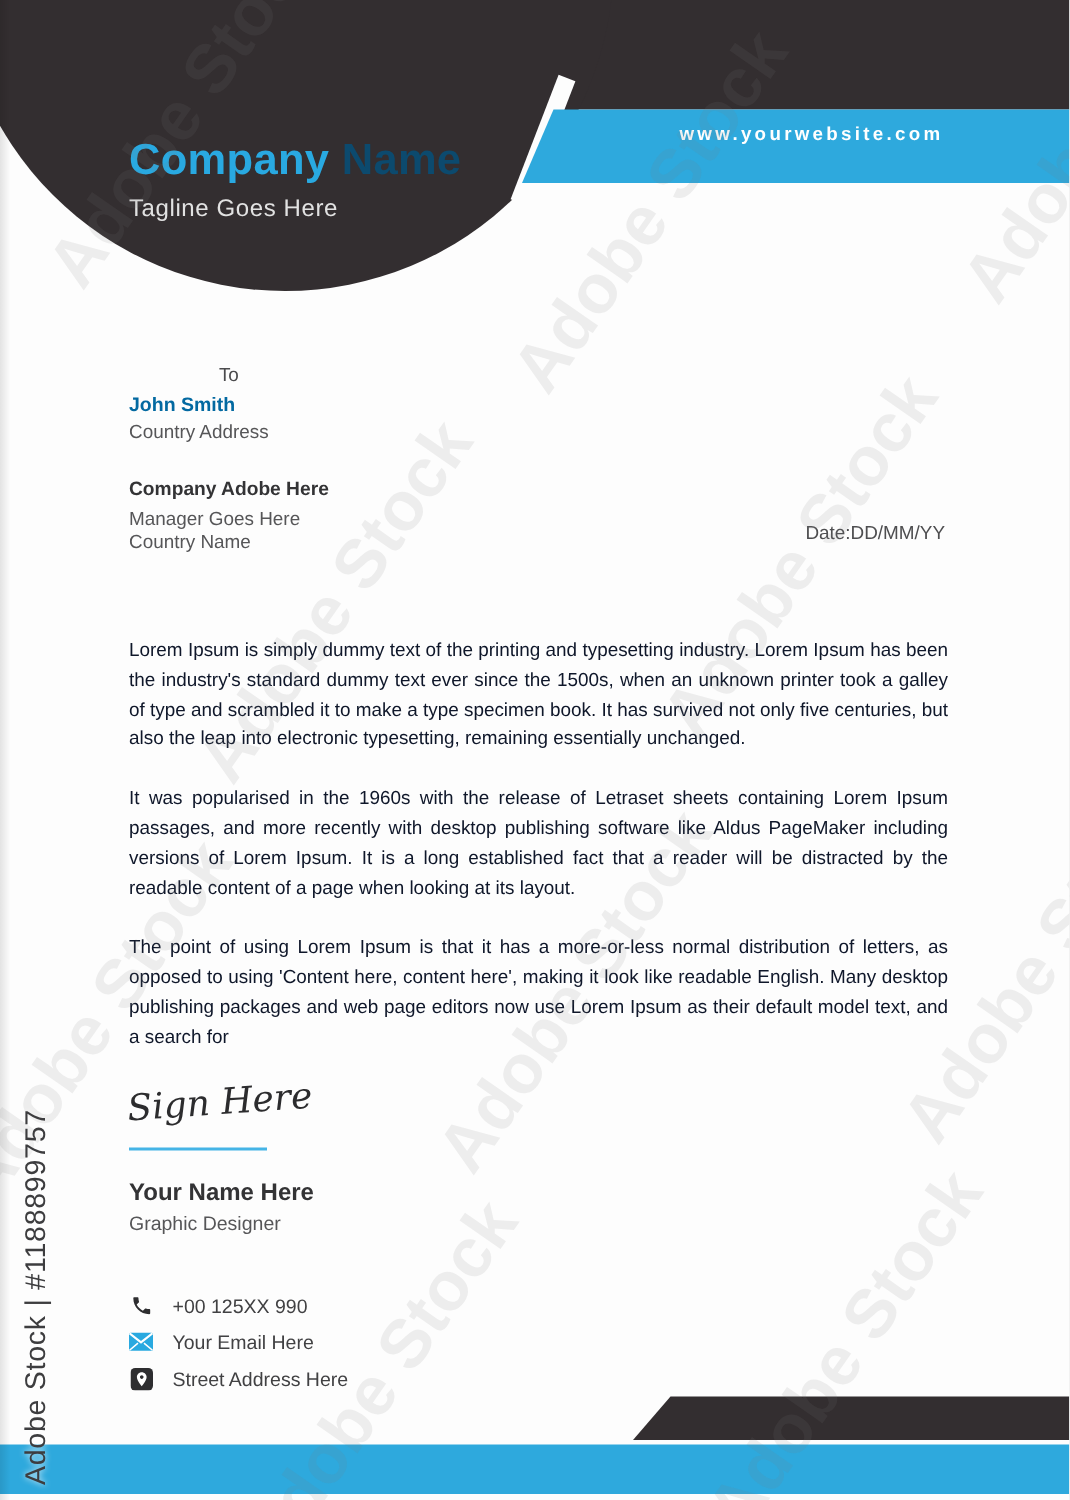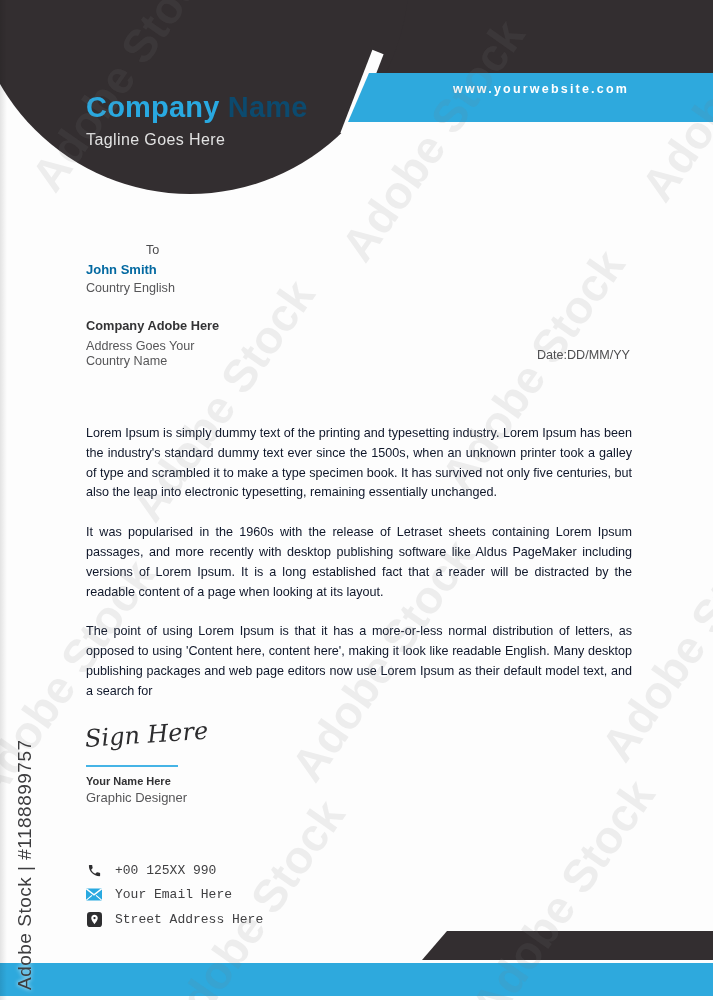--- a/index.html
+++ b/index.html
@@ -34,24 +34,24 @@
     margin:0 0 20px 0;font-size:12.6px;line-height:19.8px;color:#0f172a;
     text-align:justify;
   }
   
   .signature{position:absolute;left:86px;top:725px;}
   .sig-script{
     display:inline-block;font-family:"DejaVu Serif",serif;font-style:italic;
     font-size:24px;color:#2c2c2e;transform:rotate(-4deg);transform-origin:left bottom;
   }
   .sig-line{width:92px;height:2px;background:#45b4e6;margin-top:12px;}
-  .sig-name{margin-top:8px;font-size:11px;font-weight:bold;color:#333335;}
+  .sig-name{margin-top:20px;font-size:16px;font-weight:bold;color:#333335;}
   .sig-role{margin-top:3px;font-size:13px;color:#565658;}
   
-  .contact{position:absolute;left:86px;top:858px;font-family:Liberation Mono, monospace;}
+  .contact{position:absolute;left:86px;top:858px;}
   .contact-row{display:flex;align-items:center;height:24.5px;}
   .contact-icon{width:16px;height:16px;flex:0 0 16px;display:flex;align-items:center;justify-content:center;}
   .contact-icon svg{display:block;}
   .contact-text{margin-left:13px;font-size:13px;color:#414143;}
   
   .footer-svg{position:absolute;left:0;top:925px;display:block;}
   
   .wm-layer{position:absolute;inset:0;z-index:9;pointer-events:none;}
   .wm-tile{
     position:absolute;font-size:46px;font-weight:bold;white-space:nowrap;
@@ -84,23 +84,23 @@
       <span class="company-primary">Company</span><span class="company-secondary"> Name</span>
     </div>
     <div class="tagline">Tagline Goes Here</div>
   </div>
 
   <div class="website">www.yourwebsite.com</div>
 
   <div class="recipient">
     <div class="to-label">To</div>
     <div class="recipient-name">John Smith</div>
-    <div class="recipient-role">Country English</div>
+    <div class="recipient-role">Country Address</div>
     <div class="recipient-company">Company Adobe Here</div>
-    <div class="recipient-address">Address Goes Your</div>
+    <div class="recipient-address">Manager Goes Here</div>
     <div class="recipient-country">Country Name</div>
   </div>
 
   <div class="date">Date:DD/MM/YY</div>
 
   <div class="letter-body">
     <p>Lorem Ipsum is simply dummy text of the printing and typesetting industry. Lorem Ipsum has been the industry's standard dummy text ever since the 1500s, when an unknown printer took a galley of type and scrambled it to make a type specimen book. It has survived not only five centuries, but also the leap into electronic typesetting, remaining essentially unchanged.</p>
     <p>It was popularised in the 1960s with the release of Letraset sheets containing Lorem Ipsum passages, and more recently with desktop publishing software like Aldus PageMaker including versions of Lorem Ipsum. It is a long established fact that a reader will be distracted by the readable content of a page when looking at its layout.</p>
     <p>The point of using Lorem Ipsum is that it has a more-or-less normal distribution of letters, as opposed to using 'Content here, content here', making it look like readable English. Many desktop publishing packages and web page editors now use Lorem Ipsum as their default model text, and a search for</p>
   </div>

